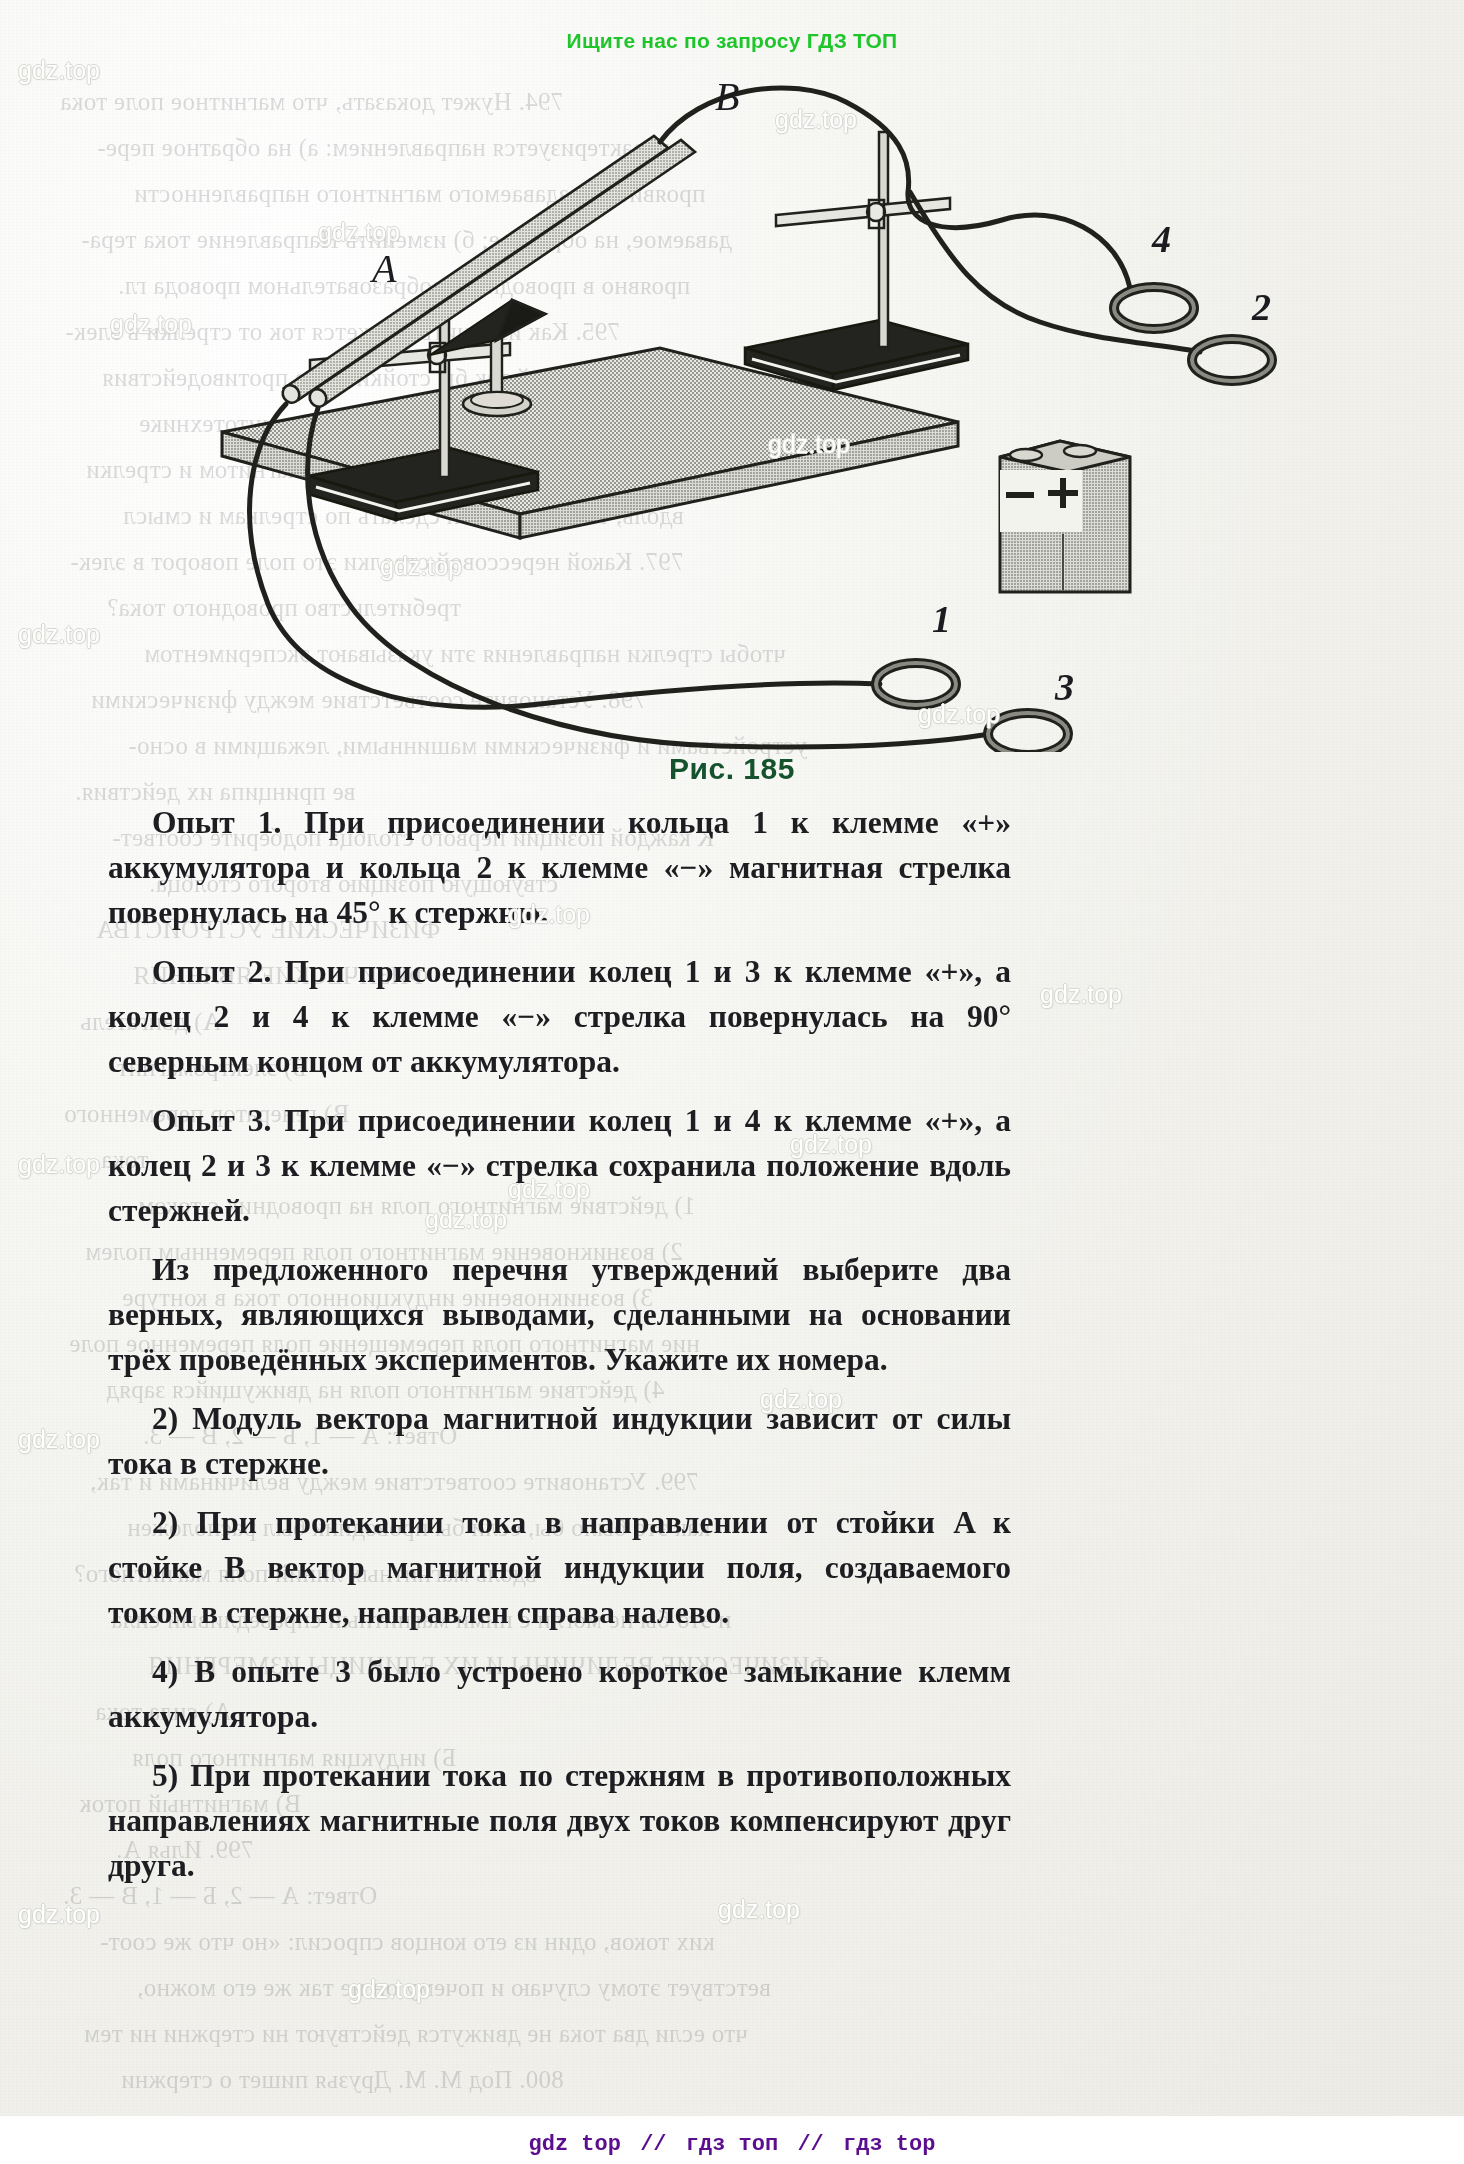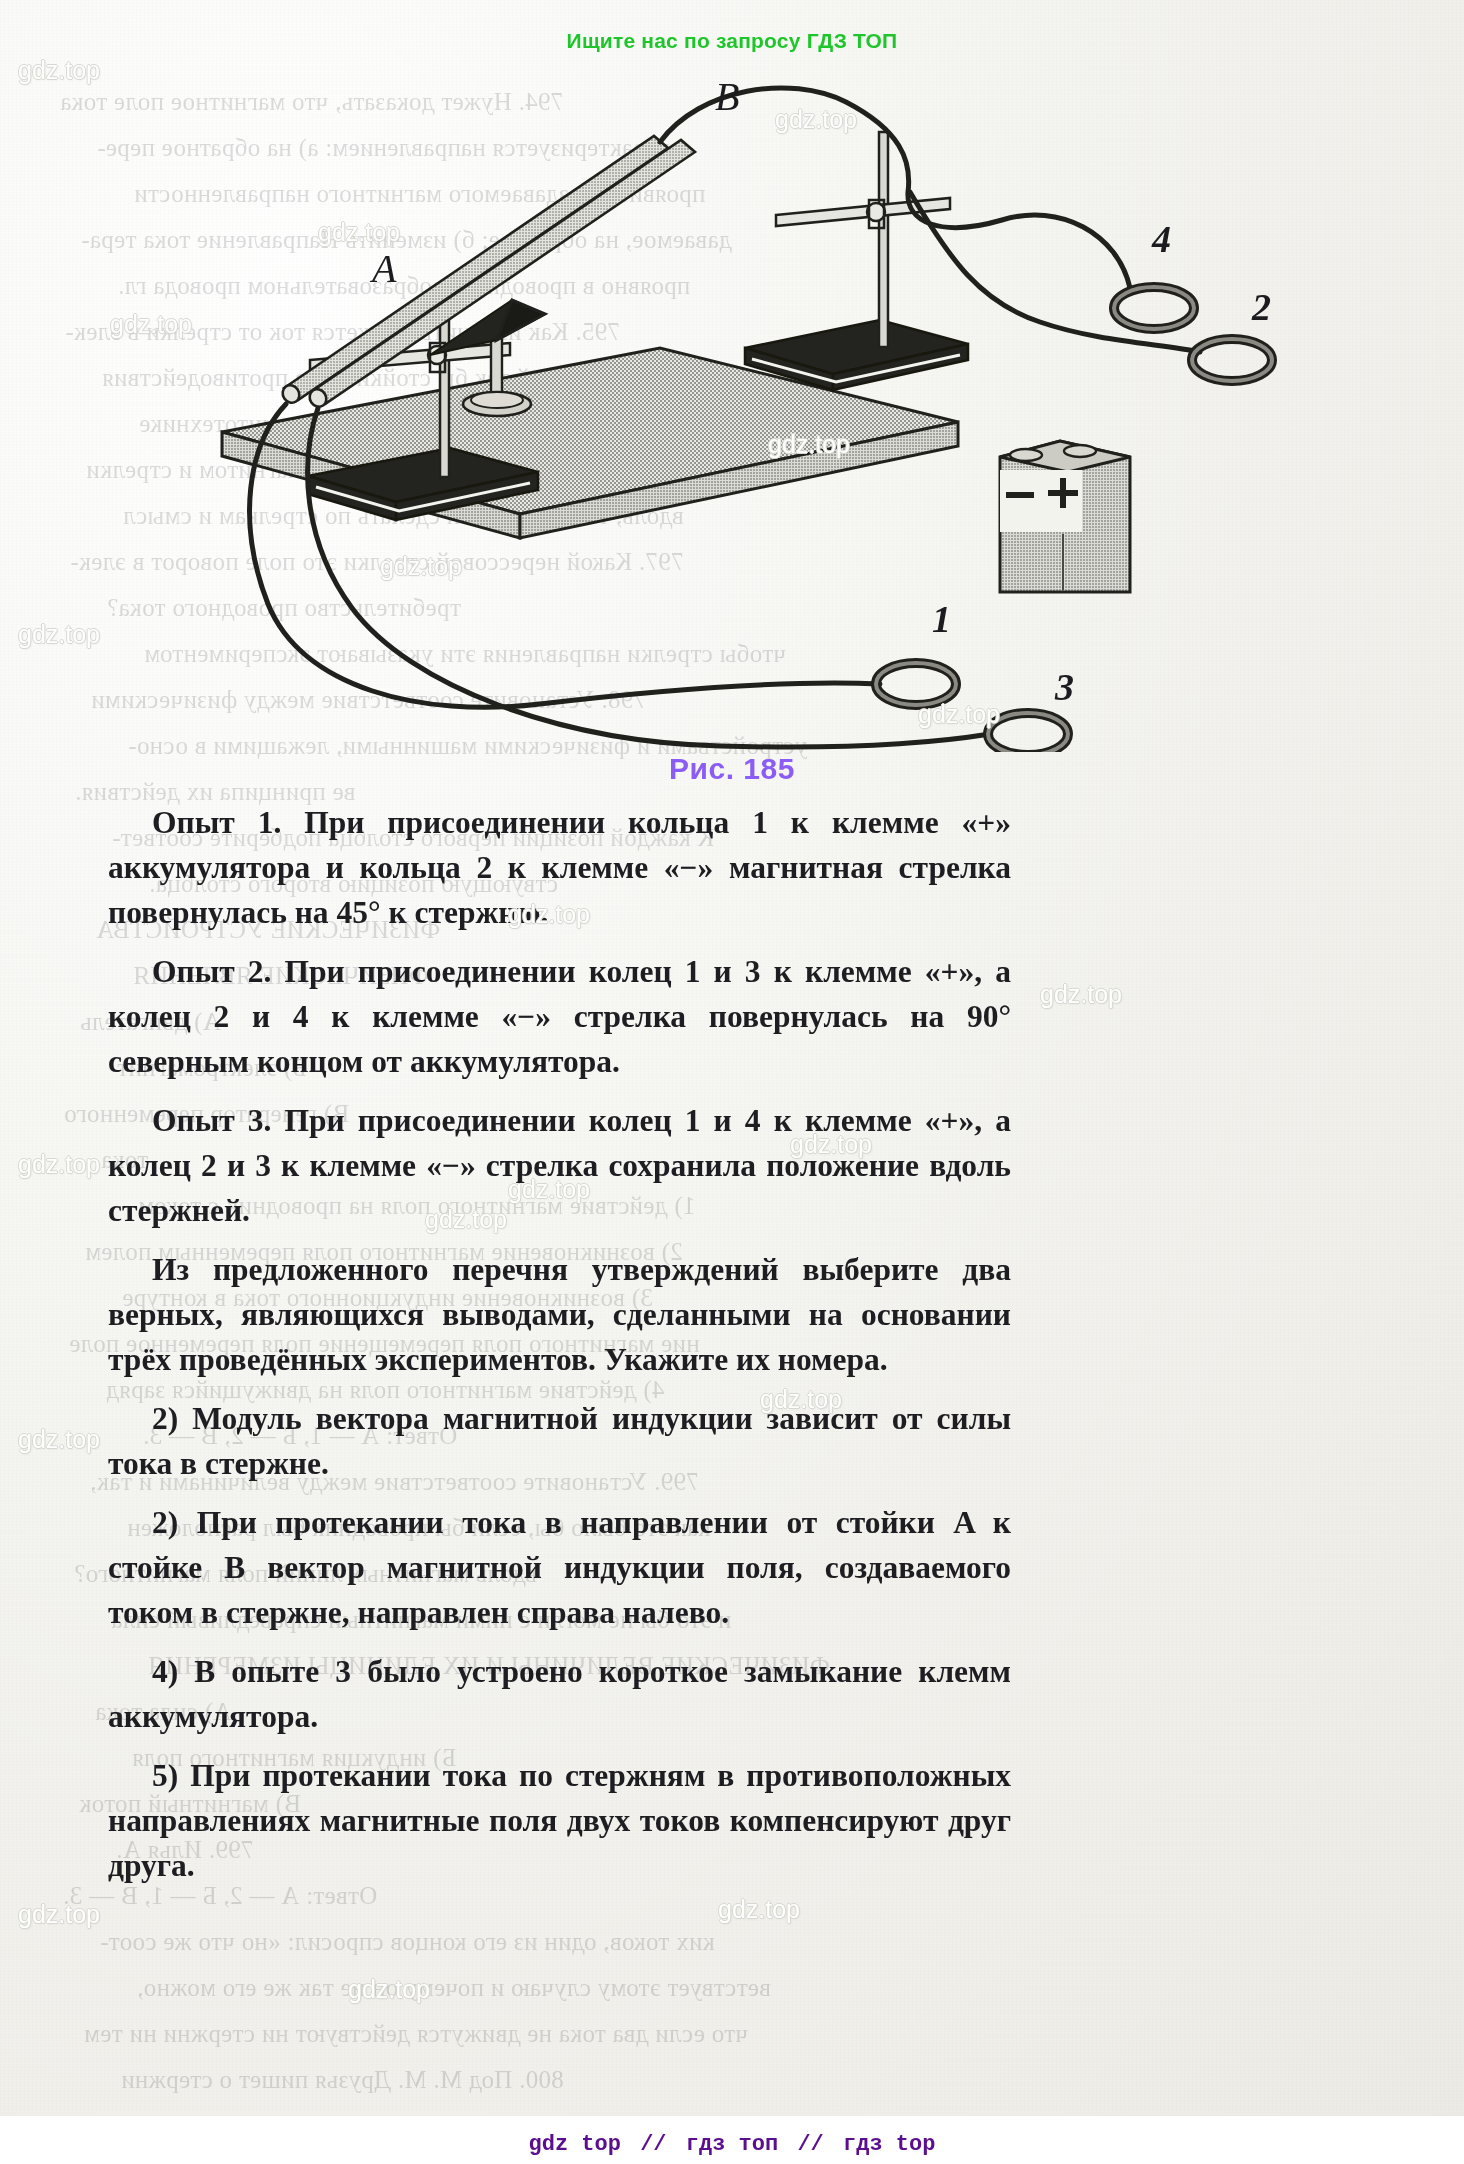--- a/index.html
+++ b/index.html
@@ -86,21 +86,21 @@
 
   
   .figure-wrap{
     position:absolute; left:0; top:52px; width:1464px; height:700px;
     z-index:20;
   }
   .figure-caption{
     position:absolute; left:0; top:752px; width:1464px;
     text-align:center;
     font-family:"Liberation Sans", sans-serif;
-    font-weight:700; font-size:30px; color:#8b5cf6;
+    font-weight:700; font-size:30px; color:#14532d;
     z-index:25;
     letter-spacing:.5px;
   }
 
   
   .body-text{
     position:absolute;
     left:108px; top:800px; width:903px;
     z-index:22;
   }

